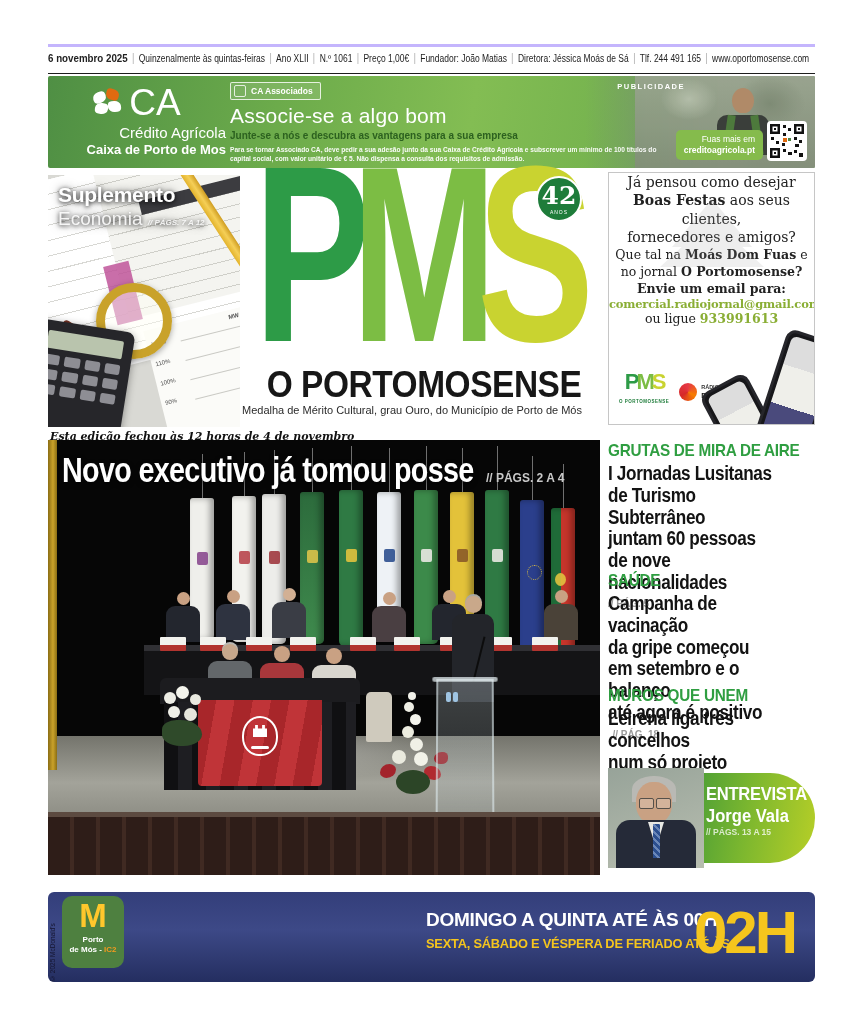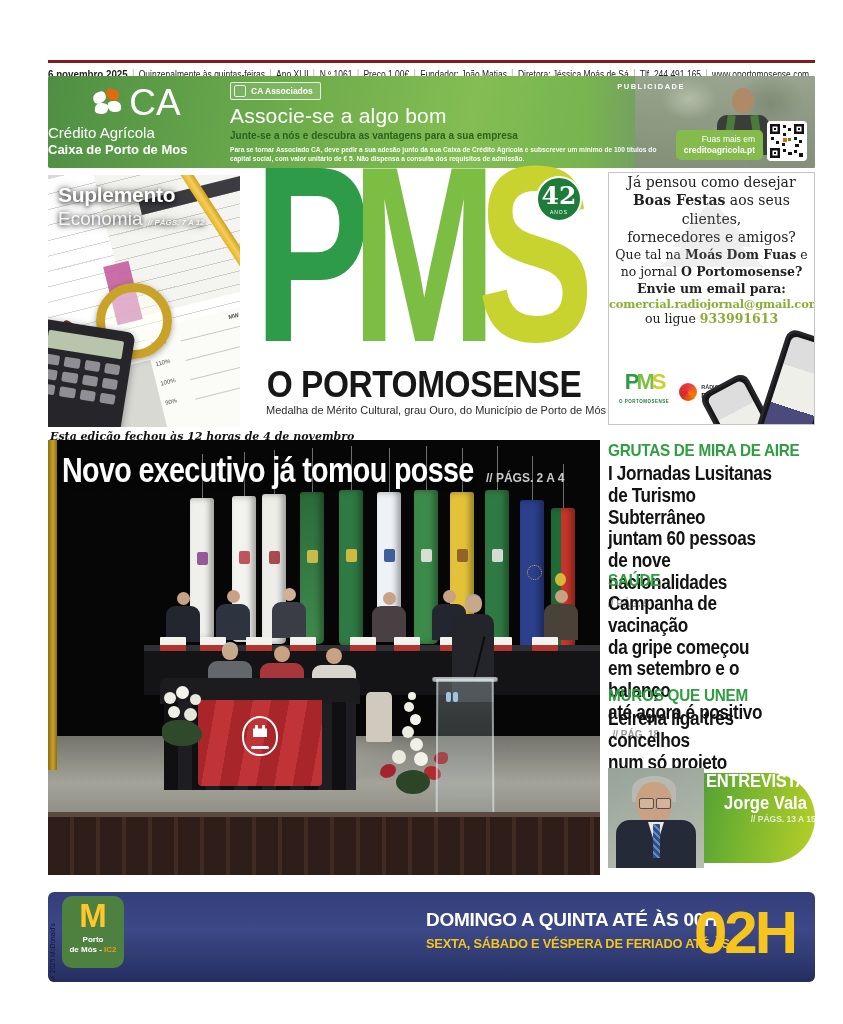--- a/index.html
+++ b/index.html
@@ -1,24 +1,24 @@
 <!DOCTYPE html>
 <html><head>
 <meta charset="utf-8">
 <style>
   html,body{margin:0;padding:0;background:#fff;}
   body{width:843px;height:1024px;position:relative;font-family:"Liberation Sans",sans-serif;overflow:hidden;}
   
-  .masthead{position:absolute;left:48px;top:60px;width:767px;border-top:3px solid #7f1d1d;border-bottom:1px solid #1d1d1d;height:26px;overflow:hidden;}
+  .masthead{position:absolute;left:48px;top:44px;width:767px;border-top:3px solid #c4b5fd;border-bottom:1px solid #1d1d1d;height:26px;overflow:hidden;}
   .mh-row{position:absolute;left:0;top:5px;width:905px;transform:scaleX(.848);transform-origin:left top;white-space:nowrap;font-size:10px;color:#222;}
   .mh-date{font-weight:bold;font-size:11.5px;padding-right:6px;}
   .mh-item{padding:0 6px;border-left:1px solid #b5b5b5;}
   
   .ca{position:absolute;left:48px;top:76px;width:767px;height:92px;background:linear-gradient(100deg,#4f8f44 0%,#6cab4b 30%,#83bd53 55%,#74b24e 75%,#5d9c47 100%);overflow:hidden;border-radius:2px;}
-  .ca-left{position:absolute;left:0;top:0;width:178px;height:92px;text-align:left;color:#fff;}
+  .ca-left{position:absolute;left:0;top:0;width:178px;height:92px;text-align:right;color:#fff;}
   .ca-lockup{margin-top:10px;display:flex;align-items:center;justify-content:center;gap:6px;}
   .ca-leaves{position:relative;width:30px;height:28px;}
   .ca-leaves i{position:absolute;width:13px;height:11px;background:#fff;border-radius:50% 4px 50% 4px;}
   .ca-leaves i:nth-child(1){left:0;top:3px;transform:rotate(-18deg);}
   .ca-leaves i:nth-child(2){left:13px;top:0;background:#e06a10;border-radius:4px 50% 4px 50%;transform:rotate(14deg);}
   .ca-leaves i:nth-child(3){left:2px;top:14px;transform:rotate(8deg);}
   .ca-leaves i:nth-child(4){left:15px;top:12px;border-radius:4px 50% 4px 50%;transform:rotate(-6deg);}
   .ca-initials{font-size:37px;line-height:34px;font-weight:400;letter-spacing:0;}
   .ca-brand1{font-size:15px;font-weight:300;margin-top:4px;}
   .ca-brand2{font-size:13px;font-weight:bold;margin-top:1px;}
@@ -72,21 +72,21 @@
   
   .pms{position:absolute;left:248px;top:170px;width:352px;height:256px;}
   .pms-letters{position:absolute;left:6px;top:-40px;white-space:nowrap;font-size:250px;line-height:250px;font-weight:900;transform:scaleX(.7);transform-origin:left top;letter-spacing:-28px;}
   .pms-letters .lp{color:#2d9b47;}
   .pms-letters .lm{color:#7cbd44;}
   .pms-letters .ls{color:#c9d330;letter-spacing:0;}
   .pms-badge{position:absolute;left:288px;top:6px;width:46px;height:46px;border-radius:50%;background:#1e7c3a;border:2px solid #fff;color:#fff;text-align:center;box-sizing:border-box;}
   .pms-badge .n{font-family:"DejaVu Serif",serif;font-weight:bold;font-size:25px;line-height:30px;display:block;margin-top:3px;}
   .pms-badge .a{font-size:5px;letter-spacing:1px;display:block;margin-top:-2px;}
   .pms-name{position:absolute;left:0;top:194px;width:352px;text-align:center;font-size:36px;font-weight:900;color:#171717;letter-spacing:-.5px;transform:scaleX(.93);transform-origin:center top;white-space:nowrap;}
-  .pms-tag{position:absolute;left:-6px;top:234px;width:364px;text-align:right;font-size:11px;color:#2b2b2b;}
+  .pms-tag{position:absolute;left:-6px;top:234px;width:364px;text-align:left;font-size:11px;color:#2b2b2b;}
   
   .radio{position:absolute;left:608px;top:172px;width:207px;height:253px;border:1px solid #c6c6c6;box-sizing:border-box;background:#fff;overflow:hidden;font-family:"DejaVu Serif",serif;text-align:center;color:#222;}
   .tree{position:absolute;left:50%;top:26px;transform:translateX(-50%);opacity:.16;}
   .tree i{display:block;margin:0 auto;border-left:40px solid transparent;border-right:40px solid transparent;border-bottom:48px solid #9a9a9a;width:0;}
   .tree i+i{margin-top:-28px;border-left-width:52px;border-right-width:52px;}
   .radio p{margin:0;}
   .r1{margin-top:22px;font-size:14px;line-height:1.32;}
   .r2{margin-top:44px;font-size:12.5px;line-height:1.35;}
   .r3{margin-top:12px;font-size:12.5px;font-weight:bold;}
   .r-green{color:#8aae35;font-weight:bold;}
@@ -150,21 +150,21 @@
   .interview{position:absolute;left:608px;top:768px;width:207px;height:100px;}
   .int-pill{position:absolute;left:50px;top:5px;width:157px;height:90px;border-radius:0 45px 45px 0;background:linear-gradient(100deg,#2f8f3a 0%,#7ab62f 55%,#b7cf27 100%);}
   .int-photo{position:absolute;left:0;top:0;width:96px;height:100px;background:linear-gradient(160deg,#97a399,#b8beb0);overflow:hidden;}
   .int-photo .hair{position:absolute;left:24px;top:8px;width:44px;height:26px;border-radius:50% 50% 0 0;background:#b9b9b4;}
   .int-photo .face{position:absolute;left:28px;top:14px;width:36px;height:42px;border-radius:46%;background:#c9a183;}
   .int-photo .gl{position:absolute;left:31px;top:30px;width:13px;height:9px;border:1.5px solid #55504a;border-radius:2px;background:rgba(255,255,255,.2);}
   .int-photo .gl2{left:48px;}
   .int-photo .suit{position:absolute;left:8px;top:52px;width:80px;height:48px;border-radius:14px 14px 0 0;background:#252a38;}
   .int-photo .shirt{position:absolute;left:40px;top:54px;width:16px;height:26px;background:#e8e8e4;clip-path:polygon(0 0,100% 0,50% 100%);}
   .int-photo .tie{position:absolute;left:45px;top:56px;width:7px;height:34px;background:repeating-linear-gradient(45deg,#2c4f8f 0 3px,#6b87b8 3px 5px);}
-  .int-text{position:absolute;left:98px;top:3px;color:#fff;text-align:right;}
+  .int-text{position:absolute;left:98px;top:16px;color:#fff;}
   .int-k{font-size:18px;font-weight:900;letter-spacing:-.3px;transform:scaleX(.92);transform-origin:left top;}
   .int-n{font-size:18px;font-weight:900;margin-top:1px;transform:scaleX(.92);transform-origin:left top;}
   .int-p{font-size:8.5px;font-weight:bold;color:rgba(255,255,255,.75);margin-top:0;}
   
   .mcd{position:absolute;left:48px;top:892px;width:767px;height:90px;border-radius:6px;background:linear-gradient(180deg,#333e7a 0%,#3d4987 42%,#242e60 100%);overflow:hidden;}
   .mcd-copy{position:absolute;left:1px;top:0;height:90px;writing-mode:vertical-rl;transform:rotate(180deg);font-size:6.5px;color:#14142e;display:flex;align-items:center;}
   .mcd-sq{position:absolute;left:14px;top:4px;width:62px;height:72px;background:#4e8040;border-radius:10px;text-align:center;color:#fff;}
   .mcd-sq .arch{font-size:33px;font-weight:900;color:#ffc72c;line-height:34px;display:block;margin-top:3px;}
   .mcd-sq .loc{font-size:8px;font-weight:bold;line-height:1.25;margin-top:2px;}
   .mcd-sq .ic2{color:#f49a1e;}

